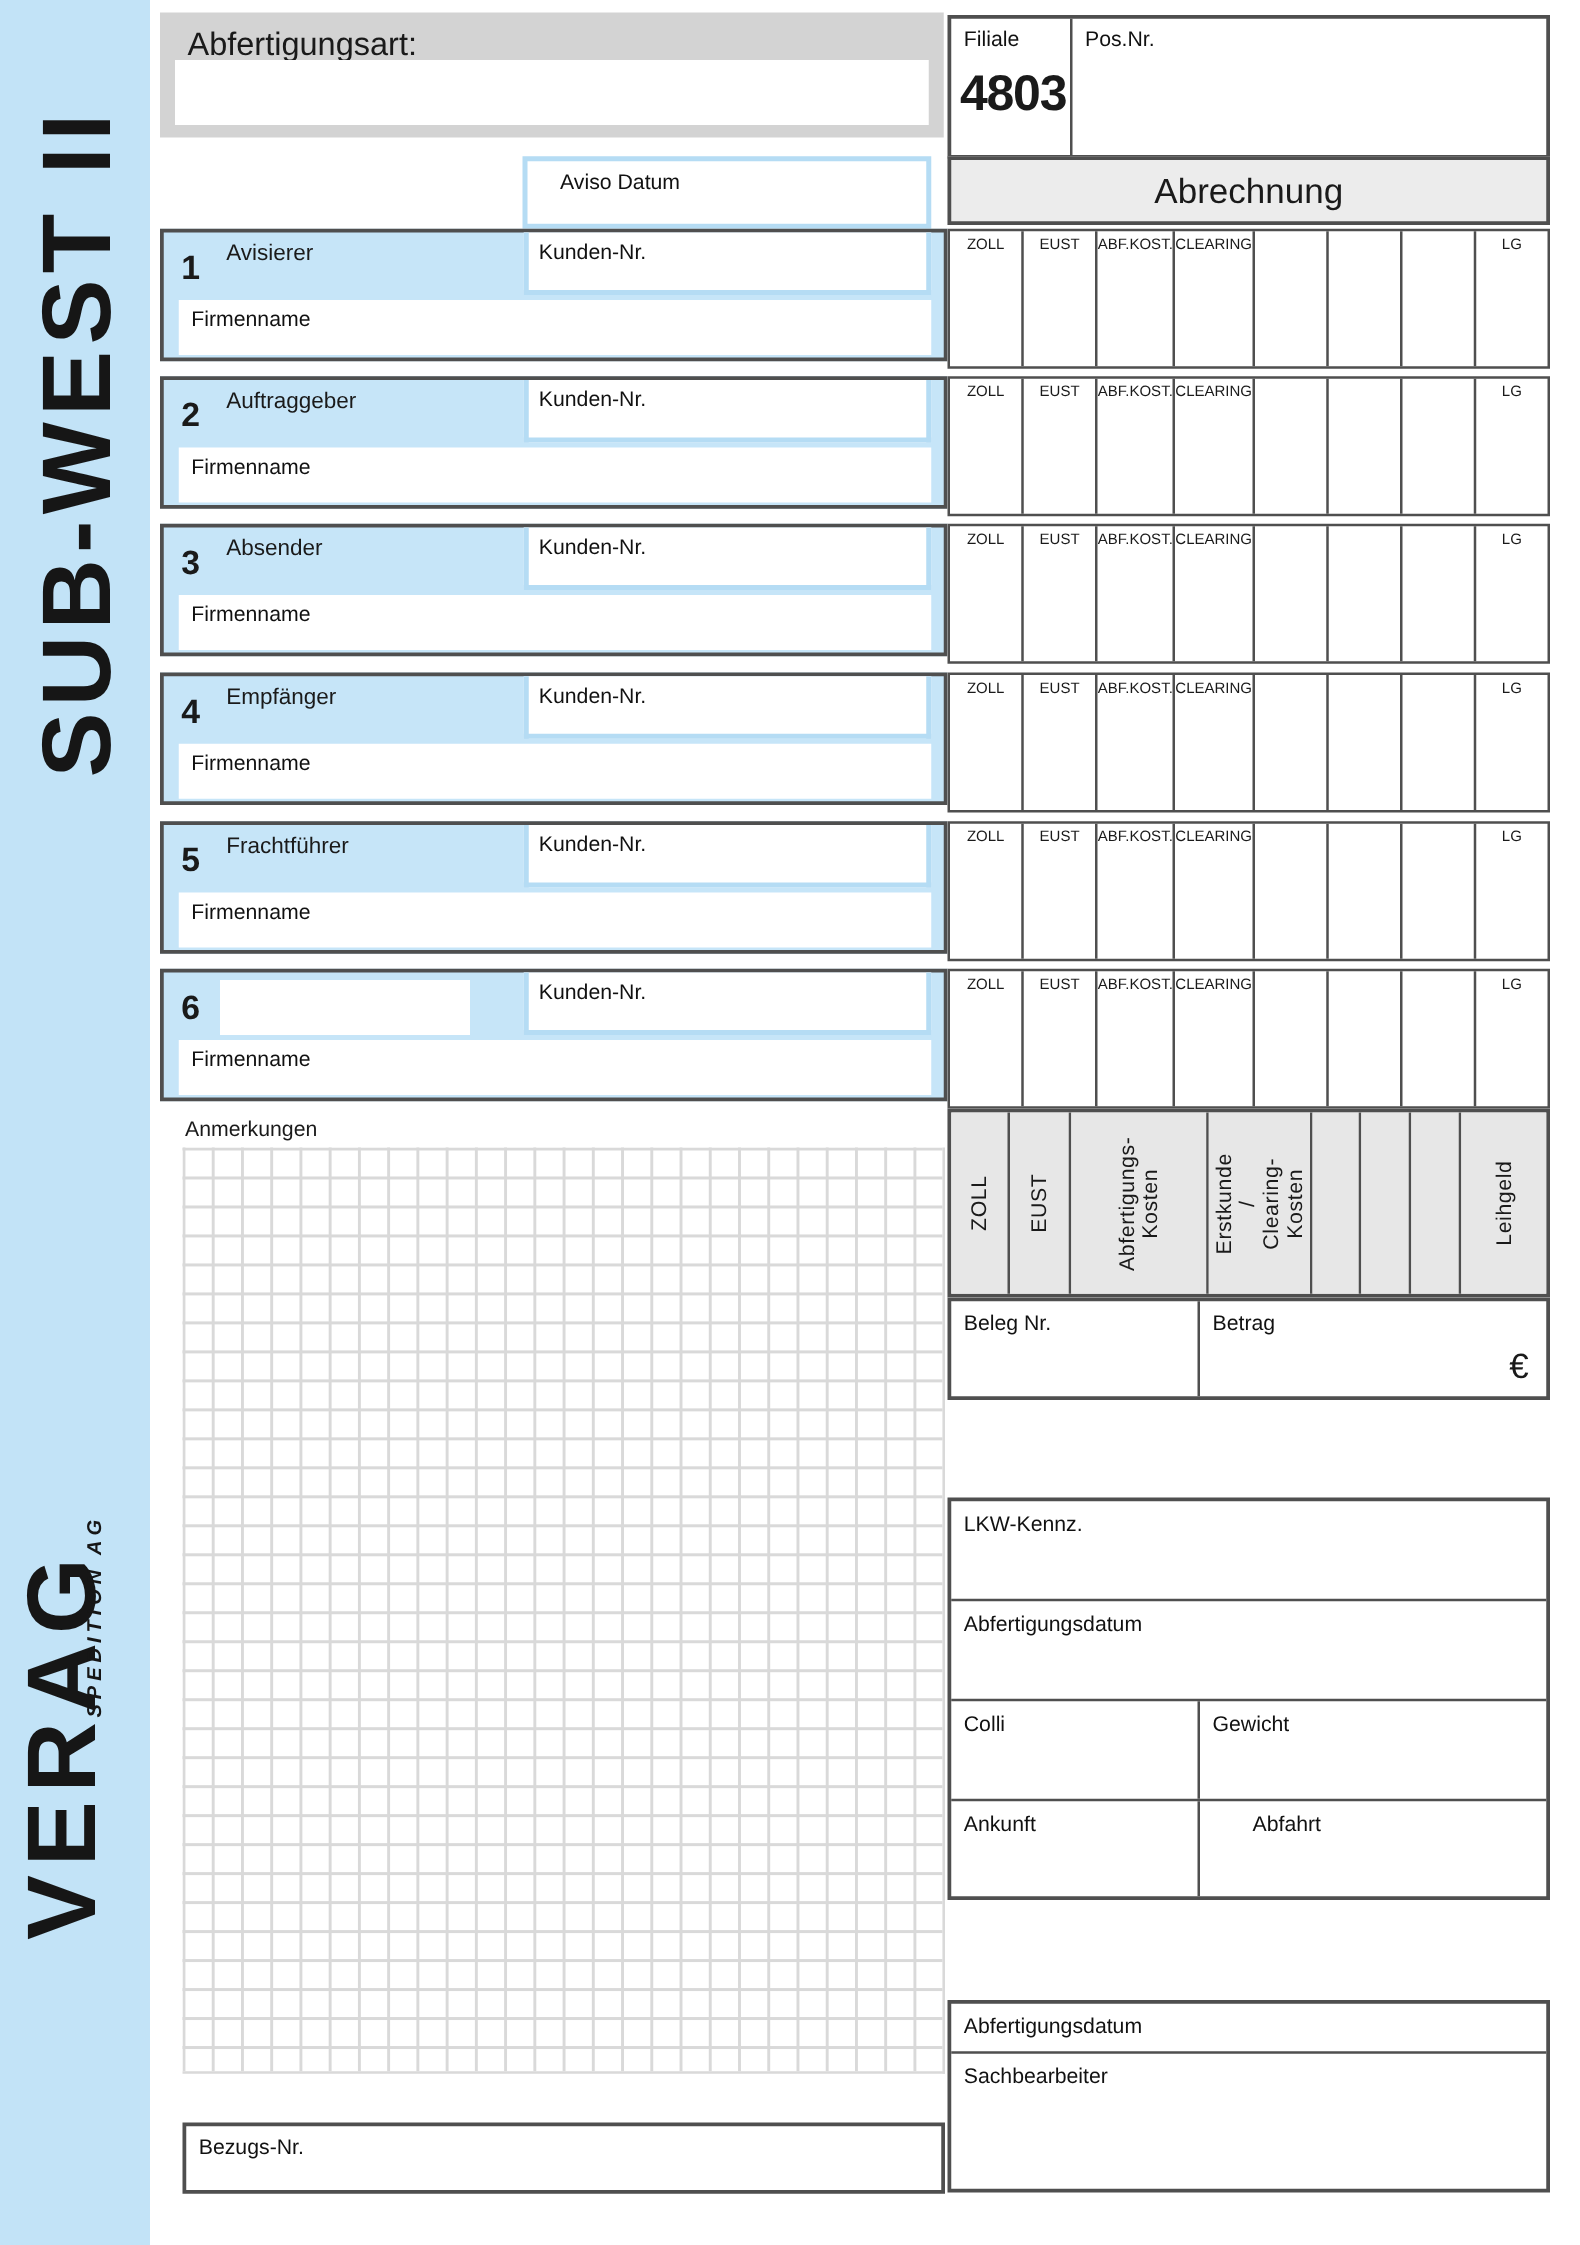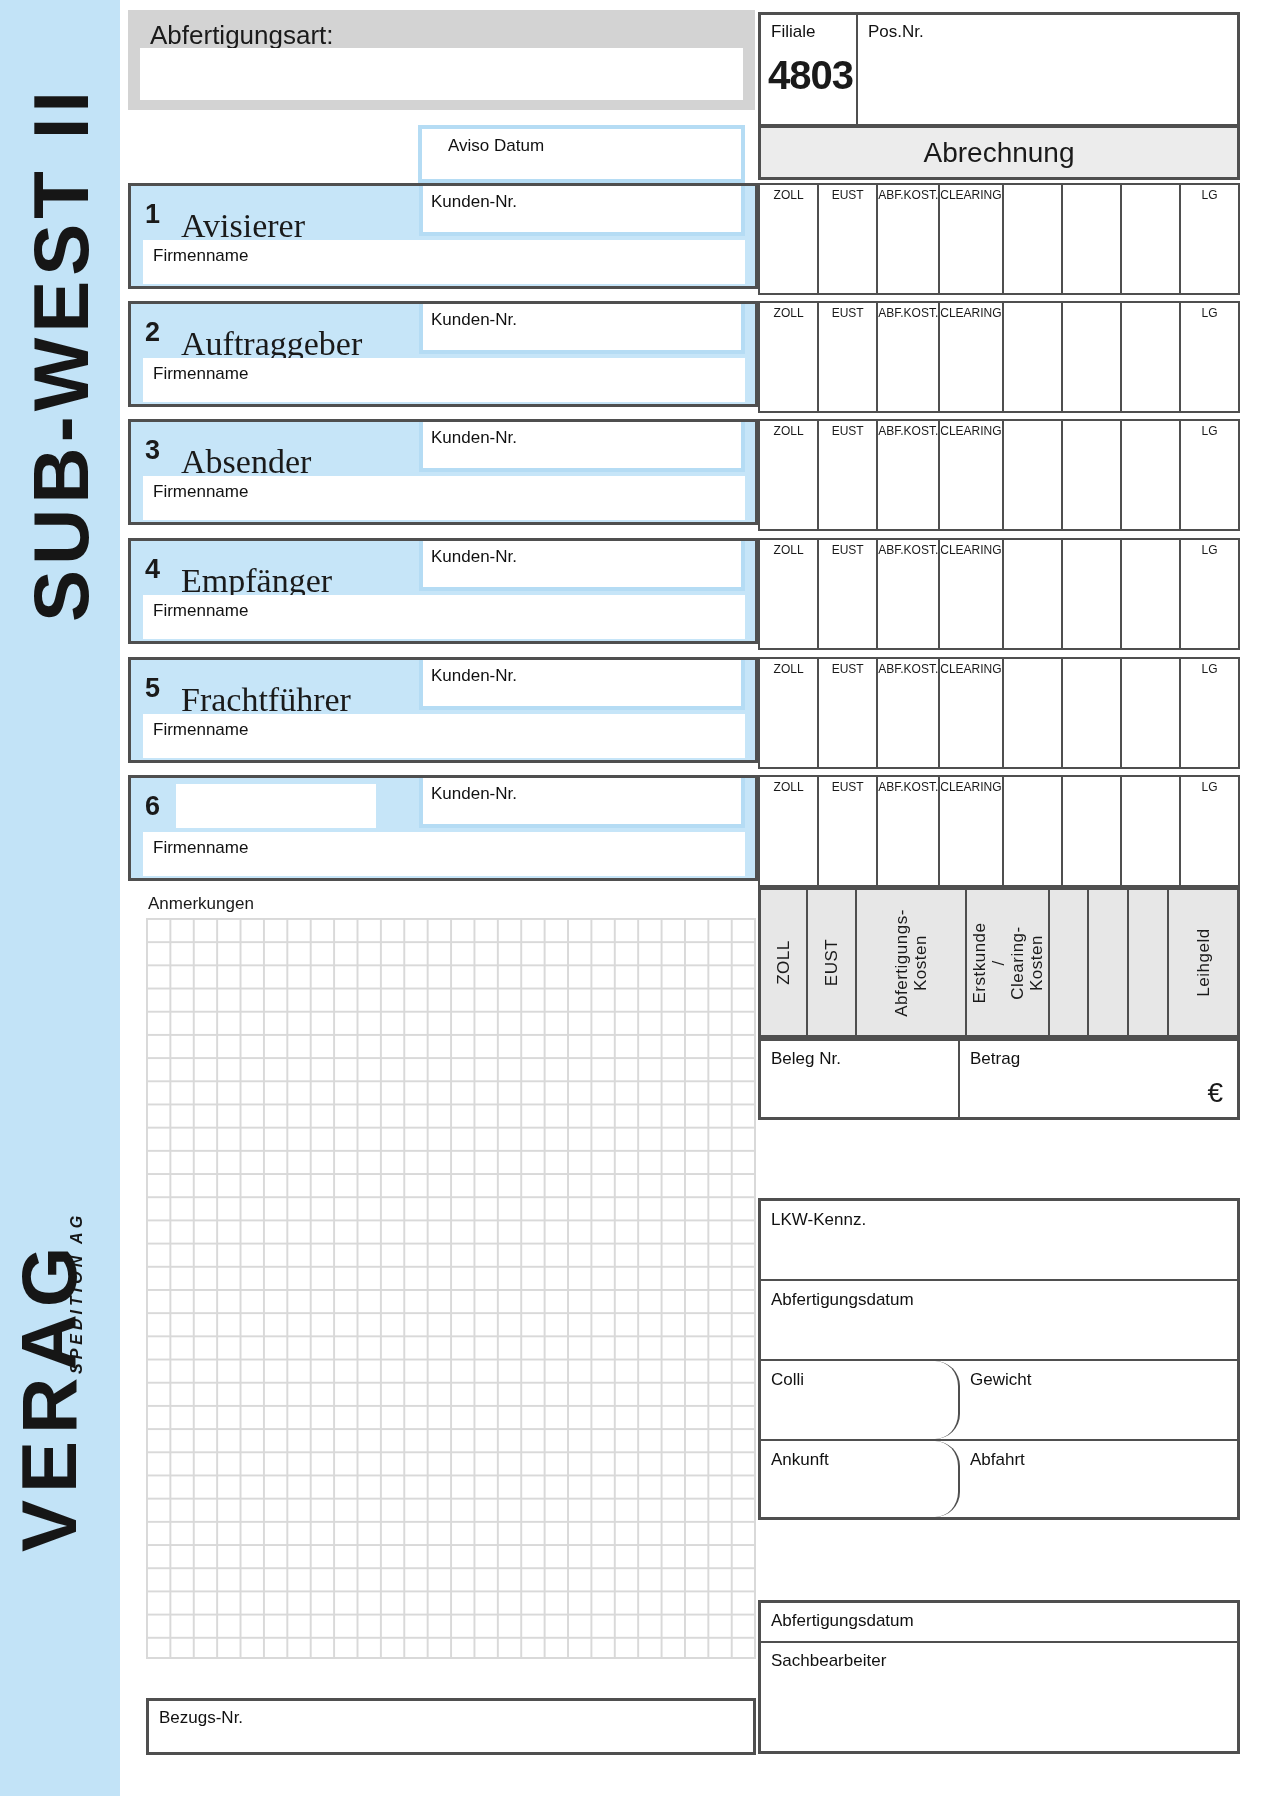--- a/index.html
+++ b/index.html
@@ -28,21 +28,21 @@
   .aviso{position:absolute;left:418px;top:125px;width:327px;height:58px;background:#fff;
          border:4px solid #b5dcf4;box-sizing:border-box;}
   .aviso .lbl{position:absolute;left:26px;top:7px;}
   
   .abr-head{left:758px;top:125px;width:482px;height:55px;background:#ececec;
             display:flex;align-items:center;justify-content:center;font-size:28px;}
   
   .section{position:absolute;left:128px;width:630px;height:106px;background:#c6e5f8;
            border:3px solid #4f4f4f;box-sizing:border-box;}
   .sec-num{position:absolute;left:14px;top:13px;font-size:27px;font-weight:bold;}
-  .sec-title{position:absolute;left:50px;top:21px;font-size:34px;font-family:Liberation Serif, serif;}
+  .sec-title{position:absolute;left:50px;top:6px;font-size:18px;}
   .sec-title-input{position:absolute;left:45px;top:6px;width:200px;height:44px;background:#fff;}
   .kunden{position:absolute;top:0;right:10px;width:326px;height:50px;background:#fff;
           border:4px solid #b5dcf4;border-top:none;box-sizing:border-box;}
   .kunden .lbl{position:absolute;left:8px;top:6px;}
   .firma{position:absolute;left:12px;top:54px;right:10px;height:44px;background:#fff;}
   .firma .lbl{position:absolute;left:10px;top:6px;}
   
   .abr-row{position:absolute;left:758px;width:482px;height:112px;border:2px solid #4f4f4f;
            box-sizing:border-box;display:flex;background:#fff;}
   .abr-cell{flex:1;border-right:2px solid #4f4f4f;box-sizing:border-box;position:relative;}
@@ -57,24 +57,24 @@
            white-space:pre-line;letter-spacing:0.5px;}
   
   .beleg-box{left:758px;top:1038px;width:482px;height:82px;display:flex;}
   .beleg-cell{width:199px;border-right:2px solid #4f4f4f;box-sizing:border-box;position:relative;}
   .betrag-cell{flex:1;position:relative;}
   .beleg-cell .lbl,.betrag-cell .lbl{position:absolute;left:10px;top:8px;}
   .euro{position:absolute;right:14px;bottom:8px;font-size:28px;}
   
   .ship-box{left:758px;top:1198px;width:482px;height:322px;}
   .ship-row{position:relative;border-bottom:2px solid #4f4f4f;box-sizing:border-box;}
-  .ship-row:last-child{border-bottom:none;}
+  .ship-row:last-child{border-bottom:none;gap:32px;}
   .ship-row .lbl{position:absolute;left:10px;top:9px;}
   .ship-split{display:flex;}
-  .ship-split > div{position:relative;box-sizing:border-box;border-radius:25px;}
+  .ship-split > div{position:relative;box-sizing:border-box;}
   .ship-split .left{width:199px;border-right:2px solid #4f4f4f;}
   .ship-split .right{flex:1;}
   
   .proc-box{left:758px;top:1600px;width:482px;height:154px;}
   .proc-row{position:relative;box-sizing:border-box;}
   .proc-row .lbl{position:absolute;left:10px;top:8px;}
   .proc-row.first{height:40px;border-bottom:2px solid #4f4f4f;}
   .proc-row.second{height:92px;}
   
   .anm-label{position:absolute;left:148px;top:894px;font-size:17px;}

